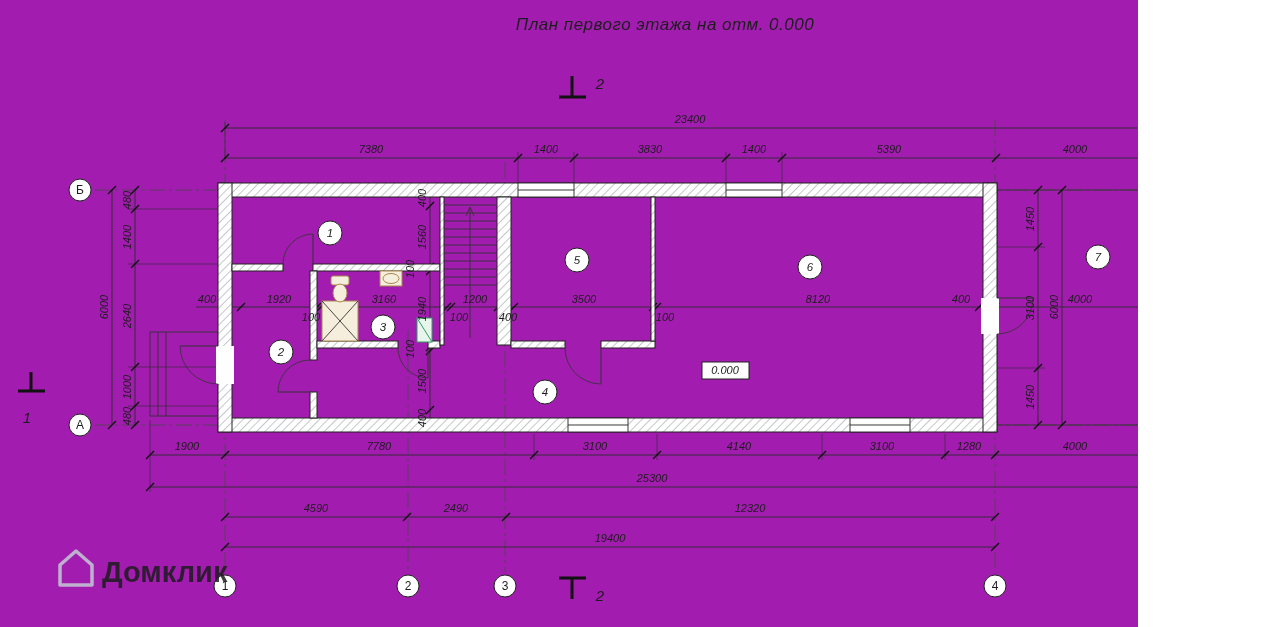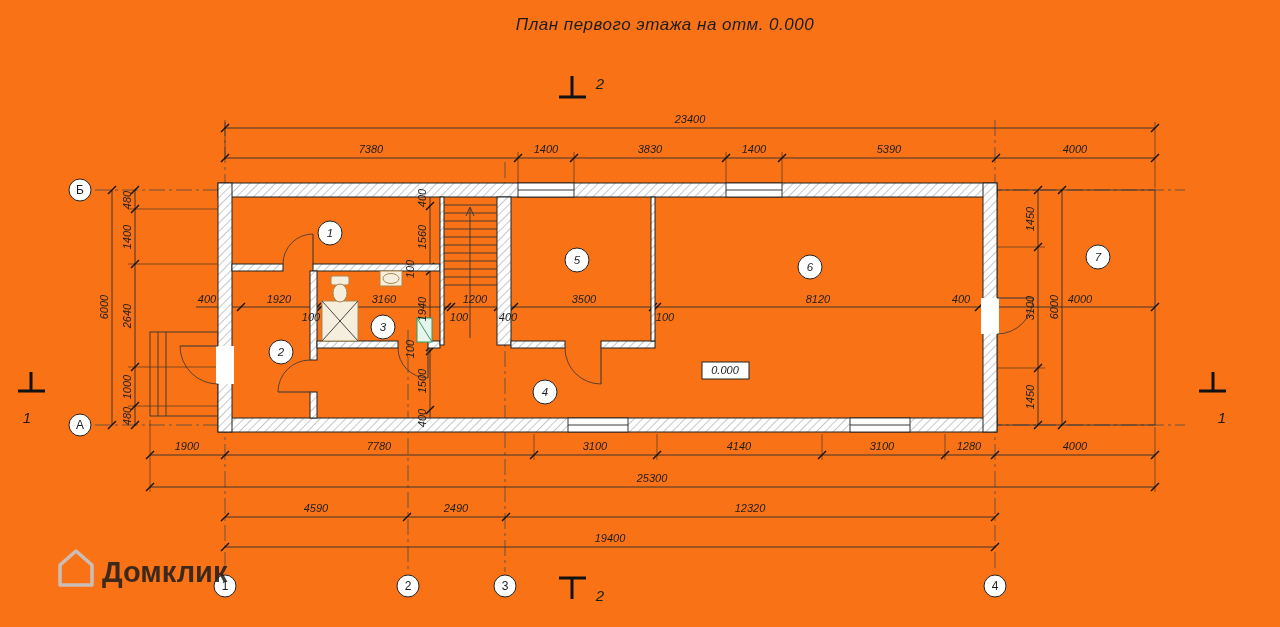--- a/index.html
+++ b/index.html
@@ -1,16 +1,16 @@
 <!DOCTYPE html>
 <html><head>
 <meta charset="utf-8">
 <style>
   html,body{margin:0;padding:0;background:#fff;}
-  .page{position:relative;width:1280px;height:627px;background:#f97316;overflow:hidden;}
+  .page{position:relative;width:1138px;height:627px;background:#a21caf;overflow:hidden;}
   svg{position:absolute;left:0;top:0;}
   text{font-family:"Liberation Sans","DejaVu Sans",sans-serif;font-style:italic;fill:#1d1d1d;}
   .t-title{font-size:17px;text-anchor:middle;letter-spacing:.5px;}
   .t-dim{font-size:11px;text-anchor:middle;}
   .t-axis{font-size:12px;text-anchor:middle;font-style:normal;}
   .t-room{font-size:11.5px;text-anchor:middle;}
   .t-sect{font-size:15px;text-anchor:middle;}
   .t-wm{font-size:29px;font-weight:bold;font-style:normal;text-anchor:start;}
   .axisline{stroke:#4a4a4a;stroke-width:.8;fill:none;stroke-dasharray:16 4 3 4;}
   .dimline{stroke:#2e2e2e;stroke-width:.9;fill:none;}

